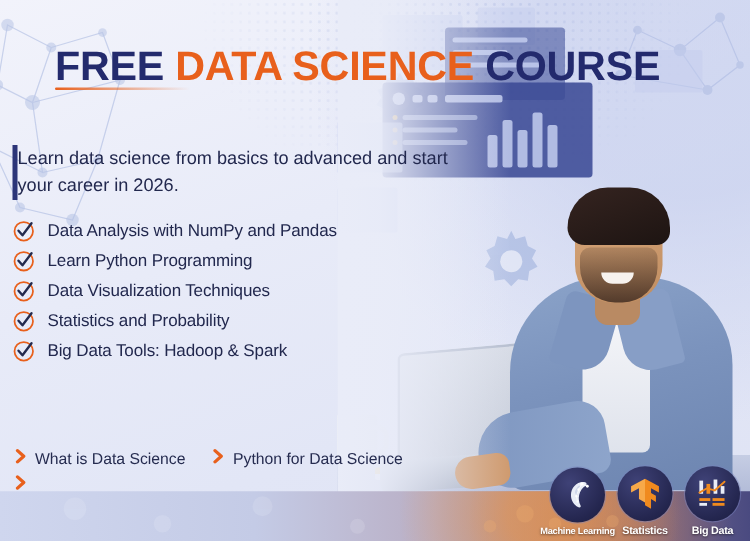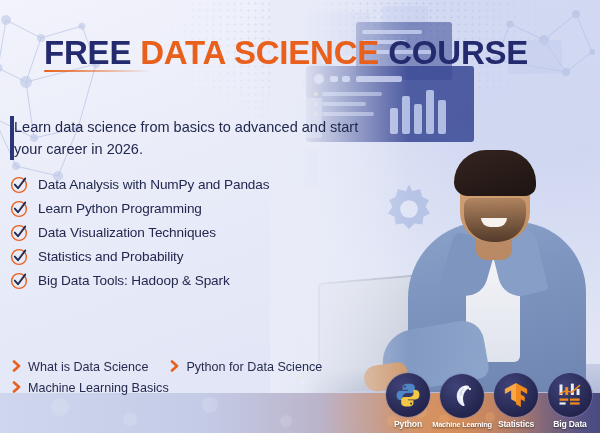--- a/index.html
+++ b/index.html
@@ -424,36 +424,26 @@
           <span class="tag-text">Python for Data Science</span>
         </span>
       </div>
       <div class="tag-line">
         <span class="tag">
           <span class="chev">
             <svg width="10" height="12" viewBox="0 0 10 12">
               <path d="M2 1.5 L7 6 L2 10.5" fill="none" stroke="#e8601c" stroke-width="2.6" stroke-linecap="round" stroke-linejoin="round"></path>
             </svg>
           </span>
-          <span class="tag-text">Machine Learning Basics</span>
         </span>
       </div>
     </div>
 
     <div class="badges">
 
-      <div class="badge">
-        <span class="badge-circle">
-          <svg width="28" height="28" viewBox="0 0 32 32">
-            <path fill="#4f86c6" d="M15.8 3c-3.3 0-6 .8-6 4v3h6.3v1H7.5C4.6 11 2.9 13 2.9 16.3c0 3.3 1.5 5.4 4.6 5.4h2.2v-3.4c0-2.7 2.3-4.6 5-4.6h5.5c2 0 3.6-1.6 3.6-3.6V7c0-2.6-2.5-4-5-4zm-3.4 2c.7 0 1.2.5 1.2 1.2S13.1 7.4 12.4 7.4s-1.2-.5-1.2-1.2S11.7 5 12.4 5z"></path>
-            <path fill="#f2c744" d="M16.2 29c3.3 0 6-.8 6-4v-3h-6.3v-1h8.6c2.9 0 4.6-2 4.6-5.3 0-3.3-1.5-5.4-4.6-5.4h-2.2v3.4c0 2.7-2.3 4.6-5 4.6h-5.5c-2 0-3.6 1.6-3.6 3.6V25c0 2.6 2.5 4 5 4zm3.4-2c-.7 0-1.2-.5-1.2-1.2s.5-1.2 1.2-1.2.9.5.9 1.2-.2 1.2-.9 1.2z"></path>
-          </svg>
-        </span>
-        <span class="badge-label">Python</span>
-      </div>
 
       <div class="badge">
         <span class="badge-circle">
           <svg width="28" height="28" viewBox="0 0 32 32">
             <path fill="#e9edf7" d="M21 4c-6 0-11 5.5-11 12 0 5 2.8 9.5 7 11.3 1.3.6 2.4-.5 1.8-1.7-1.5-3-2-6.3-1.3-9.6.8-3.7 3-6.9 6.2-8.8 1.2-.7.7-2.6-.7-2.9-.7-.2-1.4-.3-2-.3z"></path>
             <path fill="#cfd7ea" d="M13.6 13.5c.5-2.3 1.8-4.4 3.6-5.9.6-.5 1.5.2 1.1.9-1.4 2.3-2.1 5-2 7.7 0 .8-1.1 1-1.4.3-.6-1-.9-2-1.3-3z"></path>
             <g fill="#ffffff">
               <circle cx="20" cy="6" r="1.6"></circle>
                 <circle cx="25" cy="8" r="1.3"></circle>
               <circle cx="17" cy="11" r="1.1"></circle>

